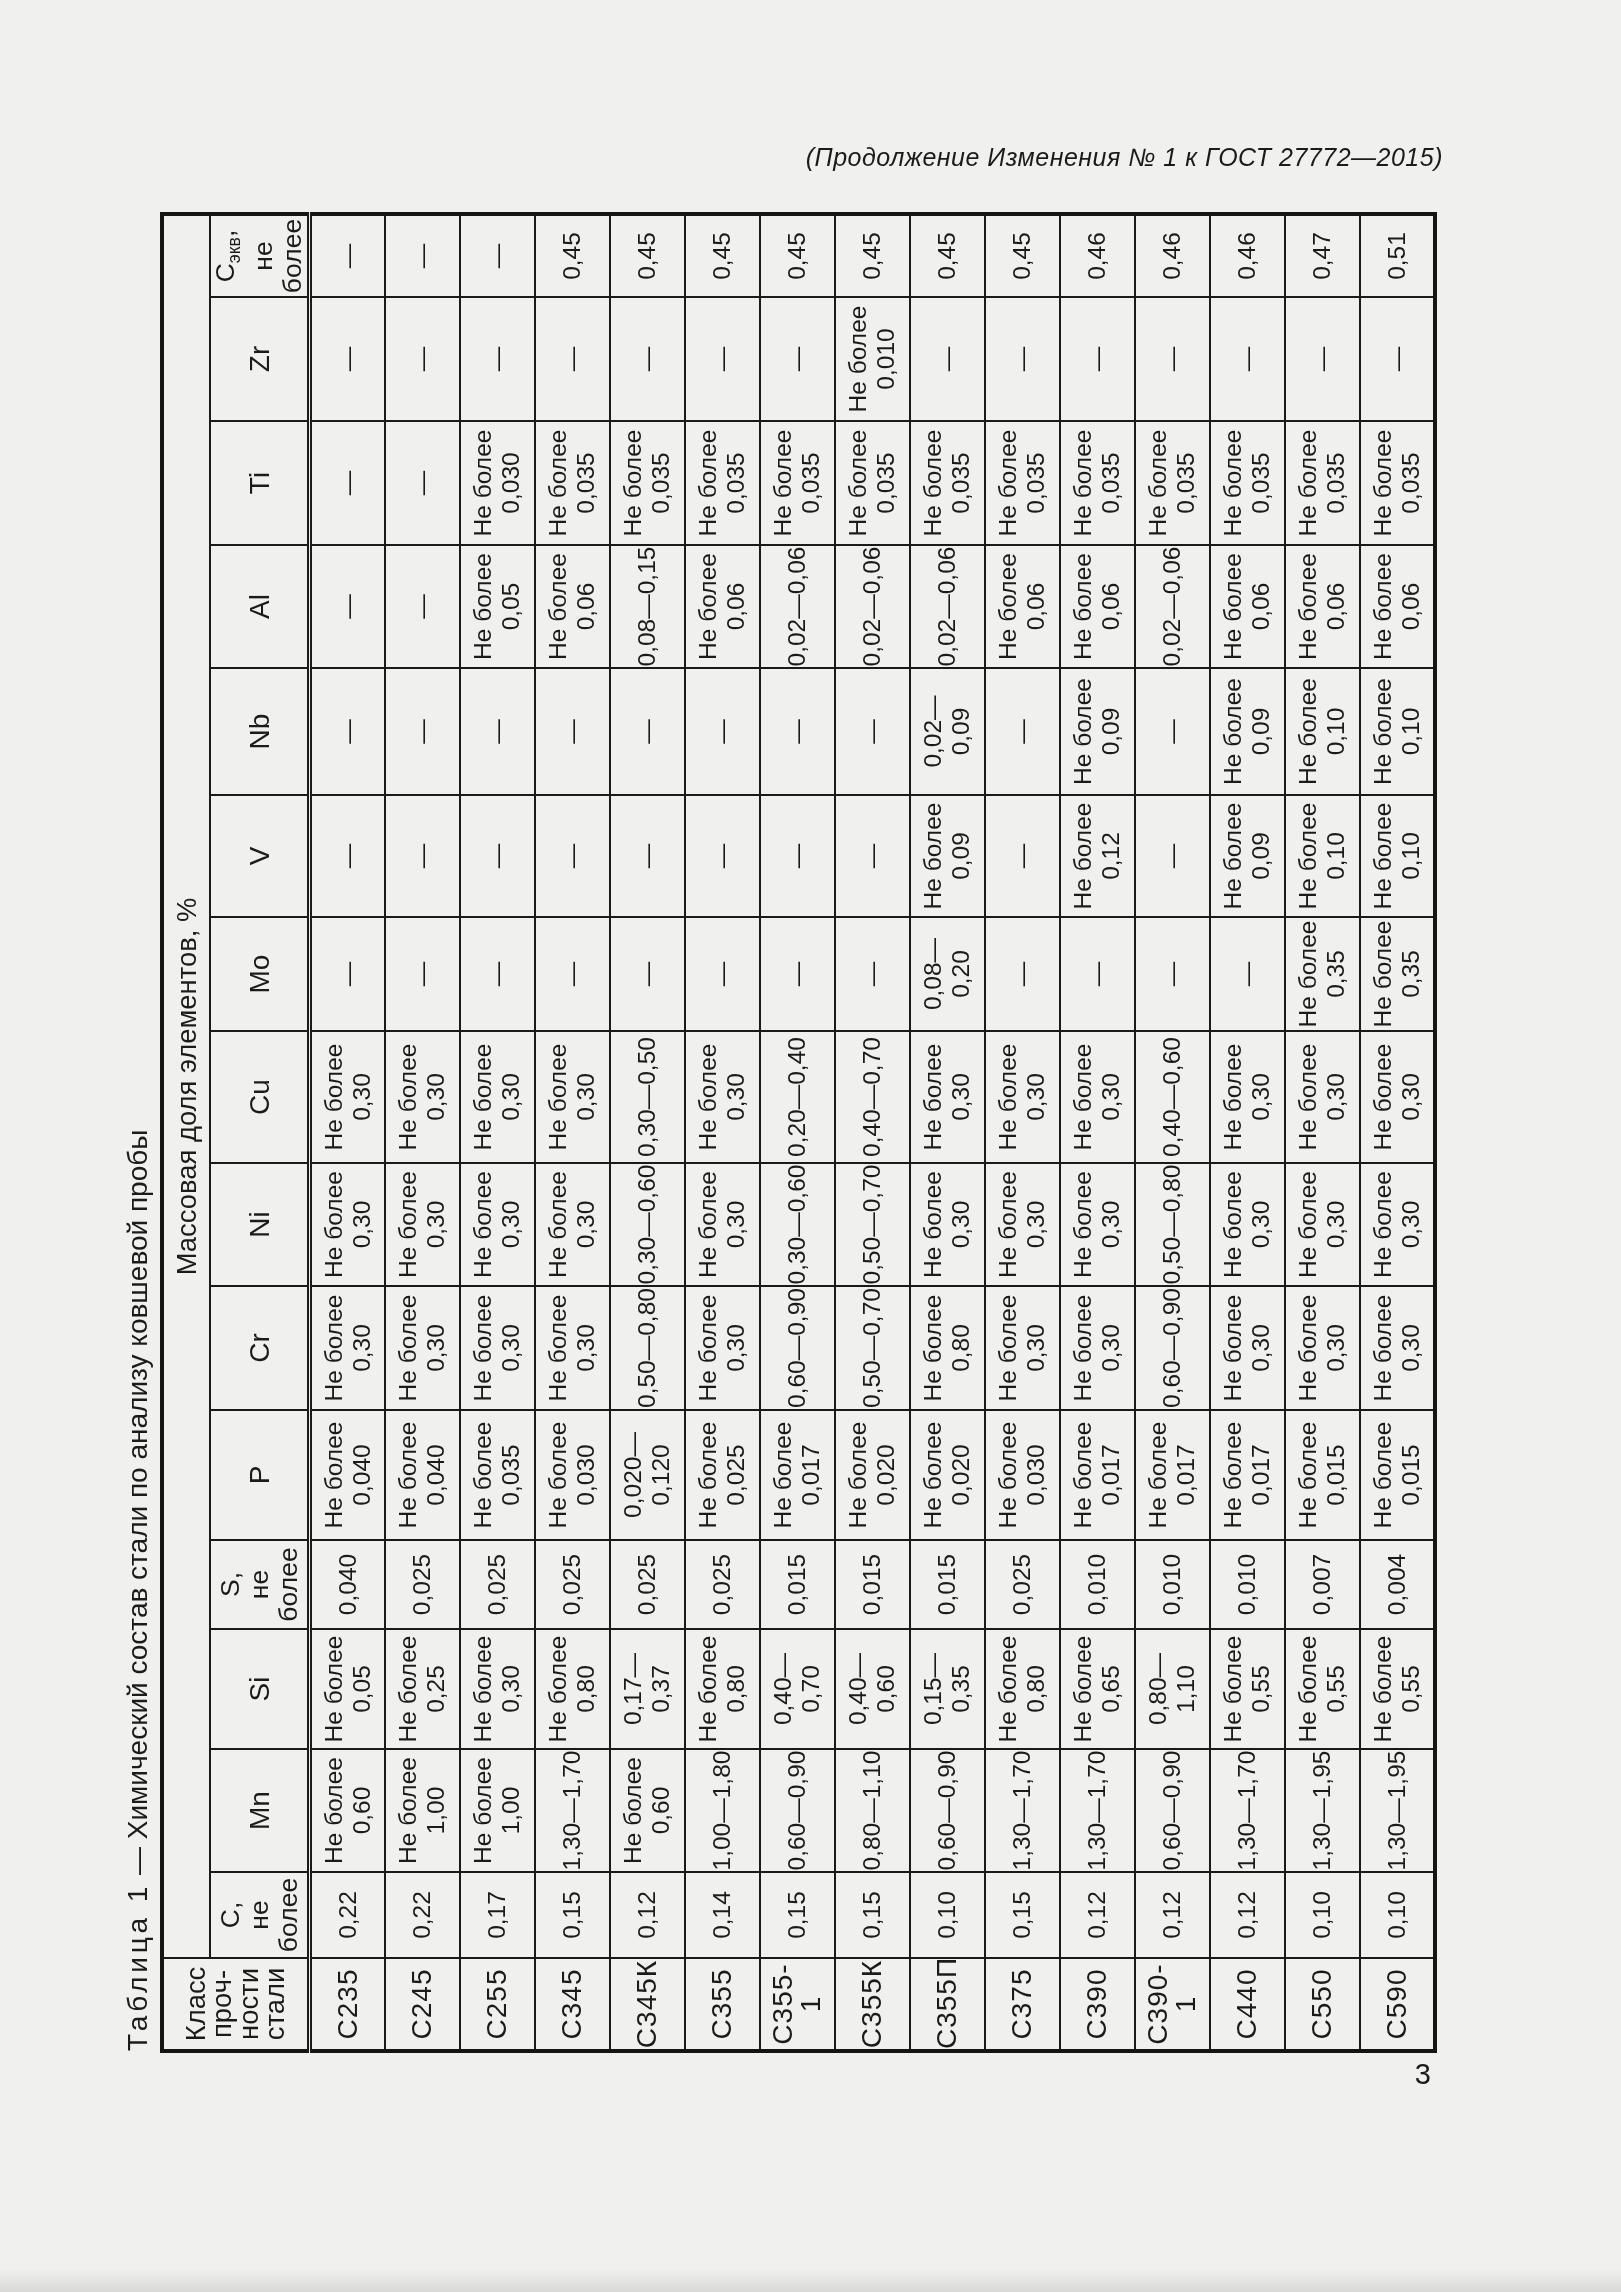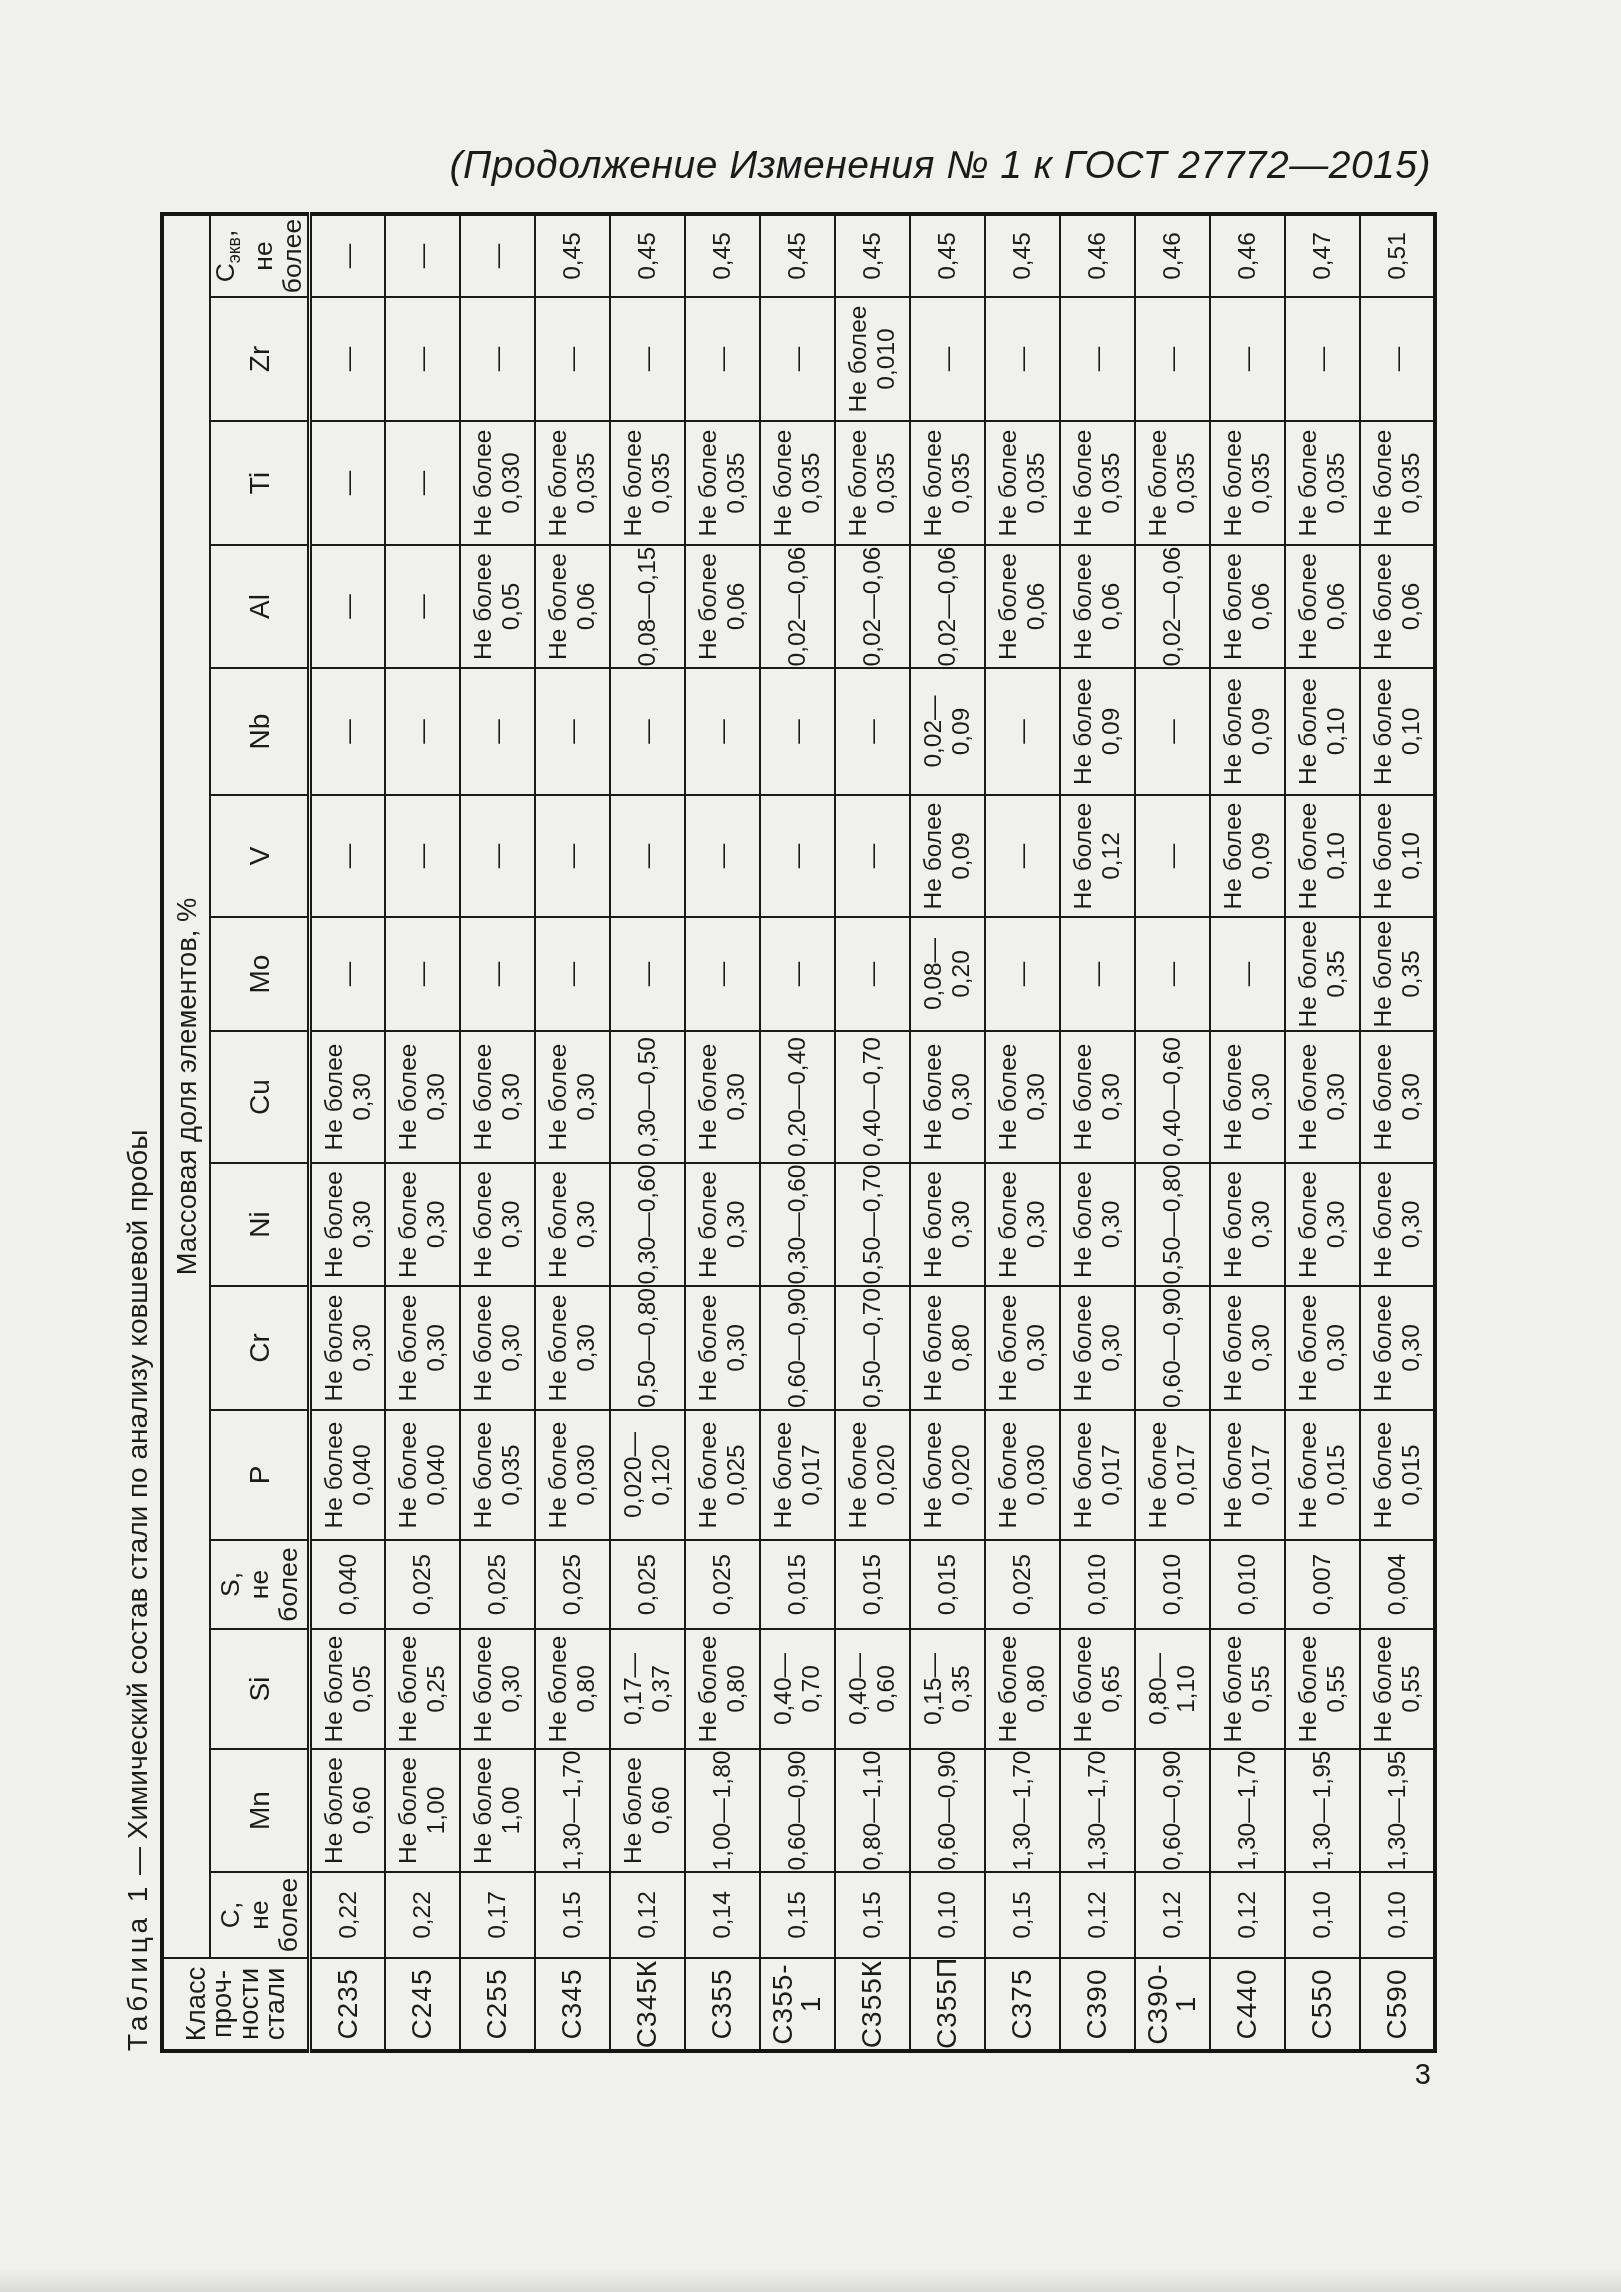--- a/index.html
+++ b/index.html
@@ -5,22 +5,22 @@
   html,body{margin:0;padding:0;}
   body{
     width:1621px;height:2293px;position:relative;overflow:hidden;
     background:#f0f0ee;
     font-family:"Liberation Sans","DejaVu Sans",sans-serif;
     color:#1b1b1b;
   }
   body::after{content:"";position:absolute;left:0;right:0;bottom:0;height:25.5px;
     background:linear-gradient(to bottom,rgba(0,0,0,0),rgba(0,0,0,0.10));pointer-events:none;}
   .page-header{
-    position:absolute;left:0;top:143px;width:1431px;text-align:right;
-    font-size:39px;font-style:italic;letter-spacing:0.5px;
+    position:absolute;left:12px;top:143px;width:1431px;text-align:right;
+    font-size:25px;font-style:italic;letter-spacing:0.5px;
   }
   .page-number{
     position:absolute;left:0;top:2058px;width:1431px;text-align:right;font-size:29px;
   }
   .rotated{
     position:absolute;left:113px;top:735px;width:1840px;height:1318px;
     transform-origin:0 0;
     transform:translateY(1318px) rotate(-90deg);
   }
   .caption{

